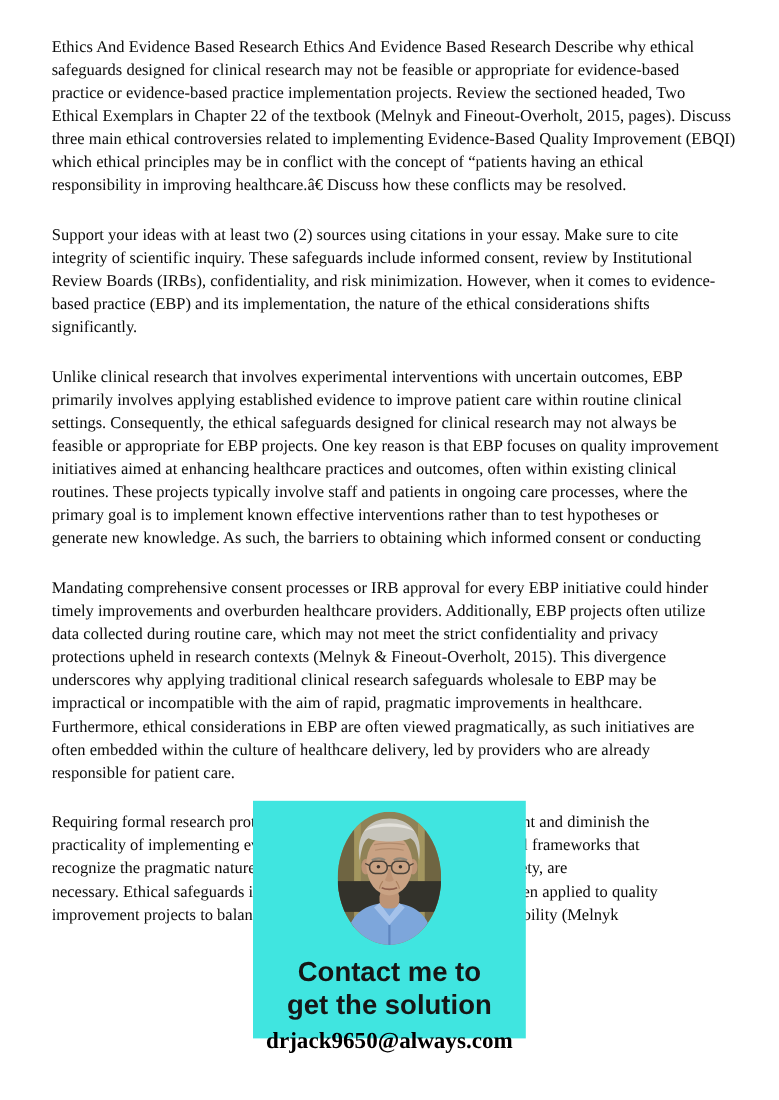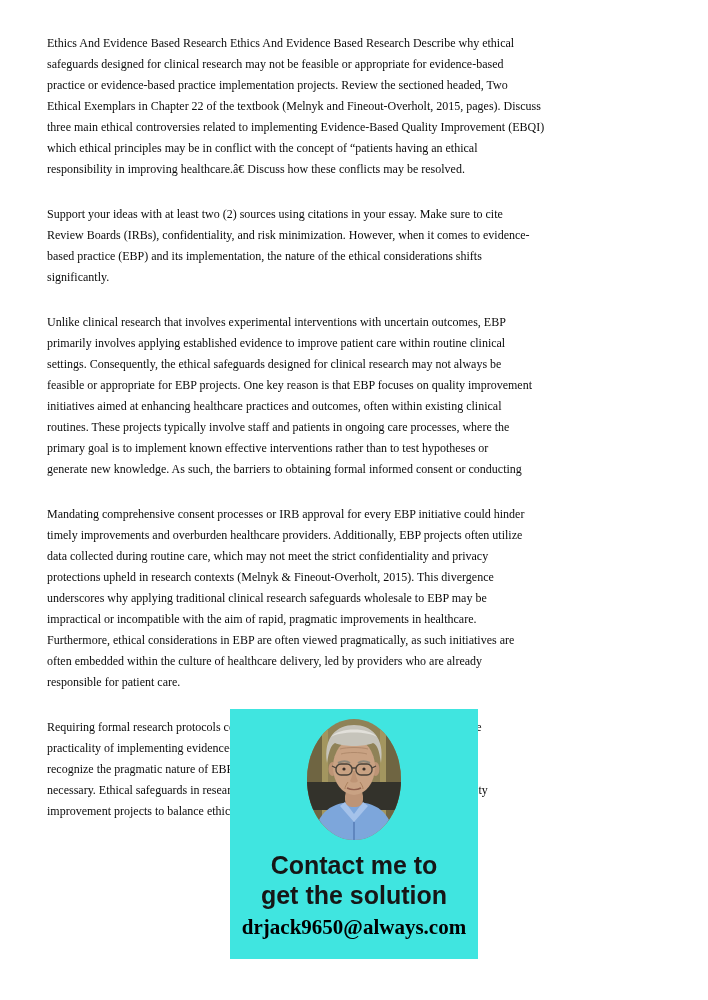--- a/index.html
+++ b/index.html
@@ -11,35 +11,35 @@
     background: #ffffff;
     overflow: hidden;
     font-family: "Liberation Serif", serif;
   }
   .doc {
     position: absolute;
     left: 47px;
     top: 33px;
     width: 645px;
     color: #0b0b0b;
-    font-size: 12px;
+    font-size: 15px;
   }
   .para { margin: 0 0 24px 0; }
   .para:last-child { margin-bottom: 0; }
   .line {
     height: 21px;
     line-height: 21px;
     white-space: nowrap;
   }
   .promo-box {
     position: absolute;
     left: 230px;
-    top: 709px;
+    top: 728px;
     width: 248px;
-    height: 250px;
+    height: 216px;
     background: #40e5e0;
   }
   .portrait {
     position: absolute;
     left: 77px;
     top: 10px;
     width: 94px;
     height: 121px;
   }
   .promo-heading {
@@ -78,33 +78,34 @@
         <div class="line">Ethics And Evidence Based Research Ethics And Evidence Based Research Describe why ethical</div>
         <div class="line">safeguards designed for clinical research may not be feasible or appropriate for evidence-based</div>
         <div class="line">practice or evidence-based practice implementation projects. Review the sectioned headed, Two</div>
         <div class="line">Ethical Exemplars in Chapter 22 of the textbook (Melnyk and Fineout-Overholt, 2015, pages). Discuss</div>
         <div class="line">three main ethical controversies related to implementing Evidence-Based Quality Improvement (EBQI)</div>
         <div class="line">which ethical principles may be in conflict with the concept of “patients having an ethical</div>
         <div class="line">responsibility in improving healthcare.â€ Discuss how these conflicts may be resolved.</div>
       </div>
     <div class="para">
         <div class="line">Support your ideas with at least two (2) sources using citations in your essay. Make sure to cite</div>
+        <div class="line">integrity of scientific inquiry. These safeguards include informed consent, review by Institutional</div>
         <div class="line">Review Boards (IRBs), confidentiality, and risk minimization. However, when it comes to evidence-</div>
         <div class="line">based practice (EBP) and its implementation, the nature of the ethical considerations shifts</div>
         <div class="line">significantly.</div>
       </div>
     <div class="para">
         <div class="line">Unlike clinical research that involves experimental interventions with uncertain outcomes, EBP</div>
         <div class="line">primarily involves applying established evidence to improve patient care within routine clinical</div>
         <div class="line">settings. Consequently, the ethical safeguards designed for clinical research may not always be</div>
         <div class="line">feasible or appropriate for EBP projects. One key reason is that EBP focuses on quality improvement</div>
         <div class="line">initiatives aimed at enhancing healthcare practices and outcomes, often within existing clinical</div>
         <div class="line">routines. These projects typically involve staff and patients in ongoing care processes, where the</div>
         <div class="line">primary goal is to implement known effective interventions rather than to test hypotheses or</div>
-        <div class="line">generate new knowledge. As such, the barriers to obtaining formal informed consent or conducting</div>
+        <div class="line">generate new knowledge. As such, the barriers to obtaining which informed consent or conducting</div>
       </div>
     <div class="para">
         <div class="line">Mandating comprehensive consent processes or IRB approval for every EBP initiative could hinder</div>
         <div class="line">timely improvements and overburden healthcare providers. Additionally, EBP projects often utilize</div>
         <div class="line">data collected during routine care, which may not meet the strict confidentiality and privacy</div>
         <div class="line">protections upheld in research contexts (Melnyk &amp; Fineout-Overholt, 2015). This divergence</div>
         <div class="line">underscores why applying traditional clinical research safeguards wholesale to EBP may be</div>
         <div class="line">impractical or incompatible with the aim of rapid, pragmatic improvements in healthcare.</div>
         <div class="line">Furthermore, ethical considerations in EBP are often viewed pragmatically, as such initiatives are</div>
         <div class="line">often embedded within the culture of healthcare delivery, led by providers who are already</div>

